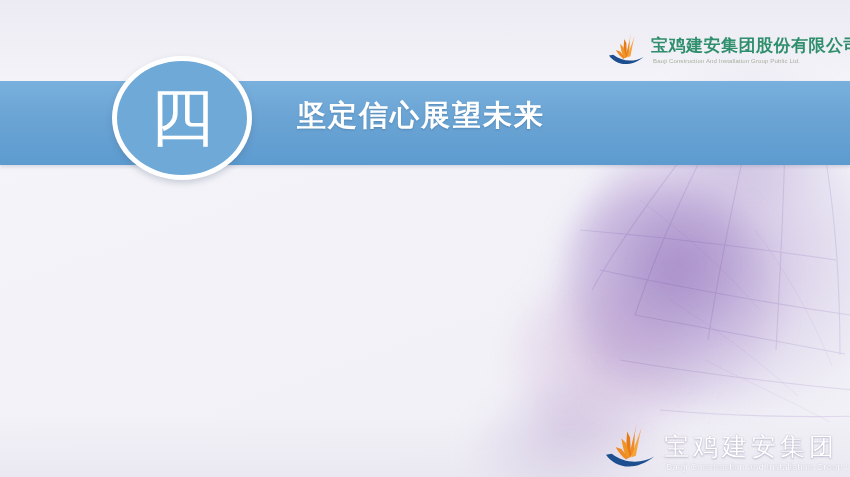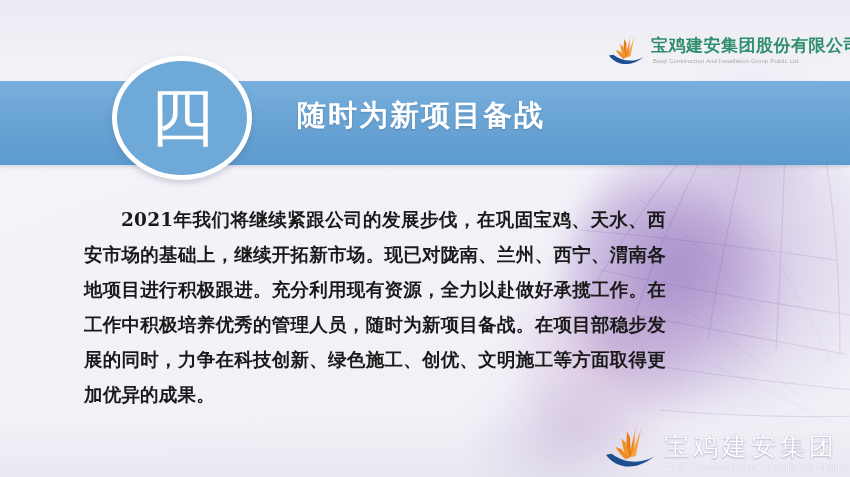--- a/index.html
+++ b/index.html
@@ -270,23 +270,22 @@
       <div class="hdr-logo-en">Baoji Construction And Installation Group Public Ltd.</div>
     </div>
   </div>
 
   <div class="banner"></div>
 
   <div class="circle-badge">
     <span class="circle-num">四</span>
   </div>
 
-  <div class="banner-title">随时为新项目备战</div>
-
-  <div class="body-text">2021年我们将继续紧跟公司的发展步伐，在巩固宝鸡、天水、西安市场的基础上，继续开拓新市场。现已对陇南、兰州、西宁、渭南各地项目进行积极跟进。充分利用现有资源，全力以赴做好承揽工作。在工作中积极培养优秀的管理人员，随时为新项目备战。在项目部稳步发展的同时，力争在科技创新、绿色施工、创优、文明施工等方面取得更加优异的成果。</div>
+  <div class="banner-title">坚定信心展望未来</div>
+
 
   <div class="foot-logo">
     <svg class="foot-mark" viewBox="0 0 60 52">
       <path d="M36 2 C 33 14, 30 26, 28 36 L 33 34 L 34 12 Z" fill="#ef8a24"></path>
       <path d="M41 6 C 37 17, 33 27, 30 37 L 35 35 L 39 14 Z" fill="#f5a33a"></path>
       <path d="M26 10 C 25 20, 25 30, 26 38 L 30 36 L 29 16 Z" fill="#e87a14"></path>
       <path d="M20 17 C 21 25, 23 32, 25 38 L 29 37 L 25 22 Z" fill="#f09628"></path>
       <path d="M14 26 C 17 32, 21 36, 25 39 L 27 37 L 20 28 Z" fill="#ef8a24"></path>
       <path d="M4 34 C 14 48, 34 52, 54 36 C 42 43, 24 44, 10 33 Z" fill="#1d4e8f"></path>
     </svg>

